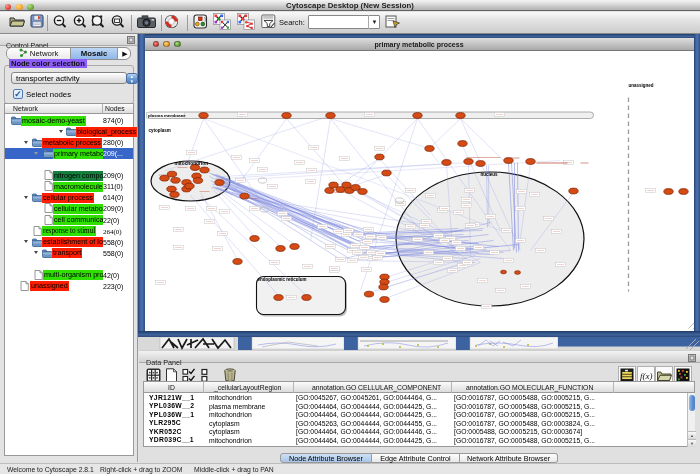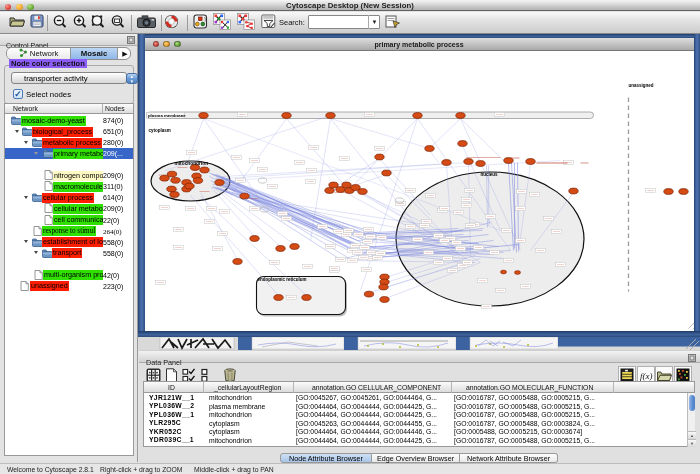--- a/index.html
+++ b/index.html
@@ -24,21 +24,21 @@
 #cpanel .hdr{position:absolute;left:0;top:0;width:100%;height:11.5px;
   background:linear-gradient(#efefef,#d5d5d5);border-bottom:1px solid #aaa;}
 #cpanel .hdr span{font-size:7px;color:#222;margin-left:6px;line-height:10.5px;display:inline-block;}
 #tabs{position:absolute;left:6px;top:13px;width:125px;height:13px;background:#fdfdfd;
   border:1px solid #8e8e8e;border-radius:6px;overflow:hidden;}
 #tabs .seg{position:absolute;top:0;height:100%;font-size:7.8px;text-align:center;line-height:12px;color:#111;}
 #groupbox{position:absolute;left:4px;top:31px;width:130px;height:39px;border:1px solid #aaa;border-radius:3px;}
 #grouplbl{position:absolute;left:9px;top:25px;background:#8b5cf6;padding:0 2px;font-size:7.5px;font-weight:bold;color:#111;}
 #dropdown{position:absolute;left:11px;top:38px;width:116px;height:12px;border:1px solid #858585;border-radius:3px;
   background:linear-gradient(#ffffff,#e8e8e8 55%,#d8d8d8);}
-#dropdown .txt{font-size:7.8px;color:#000;margin-left:12px;line-height:11px;}
+#dropdown .txt{font-size:7.8px;color:#000;margin-left:4px;line-height:11px;}
 #dropstep{position:absolute;left:113.5px;top:0.25px;width:12.5px;height:10.5px;border-radius:3px;
   background:linear-gradient(#b5d4f5,#6f9fd8 45%,#4d7fc0);border:0.5px solid #49709f;color:#fff;
   font-size:4.2px;text-align:center;line-height:4.8px;padding-top:0.8px;}
 #chk{position:absolute;left:13px;top:54.5px;width:10px;height:10px;border-radius:2px;
   background:linear-gradient(#eef5fd,#cfe2f6);border:1px solid #4a7ab8;color:#1d4e96;font-size:9px;line-height:9px;text-align:center;font-weight:bold;}
 #chklbl{position:absolute;left:26px;top:55.5px;font-size:7.8px;color:#000;}
 #nettable{position:absolute;left:4px;top:69px;width:130px;height:353px;background:#fff;border:1px solid #999;}
 #nethdr{position:absolute;left:0;top:0;width:100%;height:10px;background:linear-gradient(#fcfcfc,#dedede);
   border-bottom:1px solid #999;}
 #nethdr span{font-size:6.8px;color:#111;position:absolute;top:0.5px;}
@@ -236,21 +236,21 @@
       </div>
     <div class="trow" style="top:11.0px;">
         <svg class="abs" style="left:6px;top:1px" width="11" height="9" viewBox="0 0 11 9">
           <rect x="0.5" y="2.5" width="10" height="6" rx="1" fill="#6d96c4" stroke="#3a5f8f" stroke-width="0.8"></rect>
           <path d="M0.5 3 L0.5 1.5 Q0.5 1 1 1 L4 1 L5 2.5 Z" fill="#6d96c4" stroke="#3a5f8f" stroke-width="0.8"></path>
           <rect x="0.8" y="3.5" width="9.4" height="2" fill="#9cbade" opacity="0.8"></rect>
         </svg>
         <span class="lbl" style="left:16px;background:#2fe000;max-width:82px;overflow:hidden;display:inline-block;">mosaic-demo-yeast</span>
         <span class="num" style="color:#000">874(0)</span>
       </div>
-      <div class="trow" style="top:22.1px;">
+      <div class="trow" style="top:22.1px;margin-left:44px;">
         <div class="tri" style="left:10px;border-top-color:#444"></div>
         <svg class="abs" style="left:17px;top:1px" width="11" height="9" viewBox="0 0 11 9">
           <rect x="0.5" y="2.5" width="10" height="6" rx="1" fill="#6d96c4" stroke="#3a5f8f" stroke-width="0.8"></rect>
           <path d="M0.5 3 L0.5 1.5 Q0.5 1 1 1 L4 1 L5 2.5 Z" fill="#6d96c4" stroke="#3a5f8f" stroke-width="0.8"></path>
           <rect x="0.8" y="3.5" width="9.4" height="2" fill="#9cbade" opacity="0.8"></rect>
         </svg>
         <span class="lbl" style="left:27px;background:#ff1f00;max-width:71px;overflow:hidden;display:inline-block;">biological_process</span>
         <span class="num" style="color:#000">651(0)</span>
       </div>
       <div class="trow" style="top:33.1px;">
@@ -271,21 +271,21 @@
           <rect x="0.8" y="3.5" width="9.4" height="2" fill="#9cbade" opacity="0.8"></rect>
         </svg>
         <span class="lbl" style="left:48px;background:#2fe000;max-width:50px;overflow:hidden;display:inline-block;">primary metabo</span>
         <span class="num" style="color:#fff">209(...</span>
       </div>
       <div class="trow" style="top:66.2px;">
         <svg class="abs" style="left:39px;top:0px" width="9" height="10" viewBox="0 0 9 10">
           <path d="M1 0.5 L6 0.5 L8.3 2.8 L8.3 9.5 L1 9.5 Z" fill="#fff" stroke="#8a8a8a" stroke-width="0.9"></path>
           <path d="M6 0.5 L6 2.8 L8.3 2.8" fill="none" stroke="#8a8a8a" stroke-width="0.9"></path>
         </svg>
-        <span class="lbl" style="left:48px;background:#fef9c3;max-width:50px;overflow:hidden;display:inline-block;">nitrogen compo</span>
+        <span class="lbl" style="left:48px;background:#15803d;max-width:50px;overflow:hidden;display:inline-block;">nitrogen compo</span>
         <span class="num" style="color:#000">209(0)</span>
       </div>
       <div class="trow" style="top:77.3px;">
         <svg class="abs" style="left:39px;top:0px" width="9" height="10" viewBox="0 0 9 10">
           <path d="M1 0.5 L6 0.5 L8.3 2.8 L8.3 9.5 L1 9.5 Z" fill="#fff" stroke="#8a8a8a" stroke-width="0.9"></path>
           <path d="M6 0.5 L6 2.8 L8.3 2.8" fill="none" stroke="#8a8a8a" stroke-width="0.9"></path>
         </svg>
         <span class="lbl" style="left:48px;background:#2fe000;max-width:50px;overflow:hidden;display:inline-block;">macromolecule</span>
         <span class="num" style="color:#000">311(0)</span>
       </div>
@@ -927,20 +927,20 @@
         <span style="left:152px">[GO:0044464, GO:0044444, GO:0044425, G...</span>
         <span style="left:310px">[GO:0016787, GO:0005488, GO:0005215, G...</span>
       </div>
     <div id="dscroll">
         <div id="dthumb"></div>
         <div style="position:absolute;left:0;top:38px;width:8px;height:8px;background:linear-gradient(#f8f8f8,#d8d8d8);border-top:1px solid #bbb;font-size:4px;text-align:center;line-height:8px;color:#555">▲</div>
         <div style="position:absolute;left:0;top:46px;width:8px;height:8px;background:linear-gradient(#f8f8f8,#d8d8d8);border-top:1px solid #bbb;font-size:4px;text-align:center;line-height:8px;color:#555">▼</div>
       </div>
   </div>
   <div class="btab" style="left:141px;top:103px;width:92px;background:linear-gradient(#cfe0f4,#a8c4e8);border-radius:3px 0 0 3px;">Node Attribute Browser</div>
-  <div class="btab" style="left:233px;top:103px;width:88px;border-left:none;">Edge Overview Browser</div>
+  <div class="btab" style="left:233px;top:103px;width:88px;border-left:none;">Edge Attribute Control</div>
   <div class="btab" style="left:321px;top:103px;width:98px;border-left:none;border-radius:0 3px 3px 0;">Network Attribute Browser</div>
 </div>
 
 <div class="abs" id="status">
   <span style="left:7px">Welcome to Cytoscape 2.8.1</span>
   <span style="left:100px">Right-click + drag to ZOOM</span>
   <span style="left:194px">Middle-click + drag to PAN</span>
 </div>
 </body></html>

